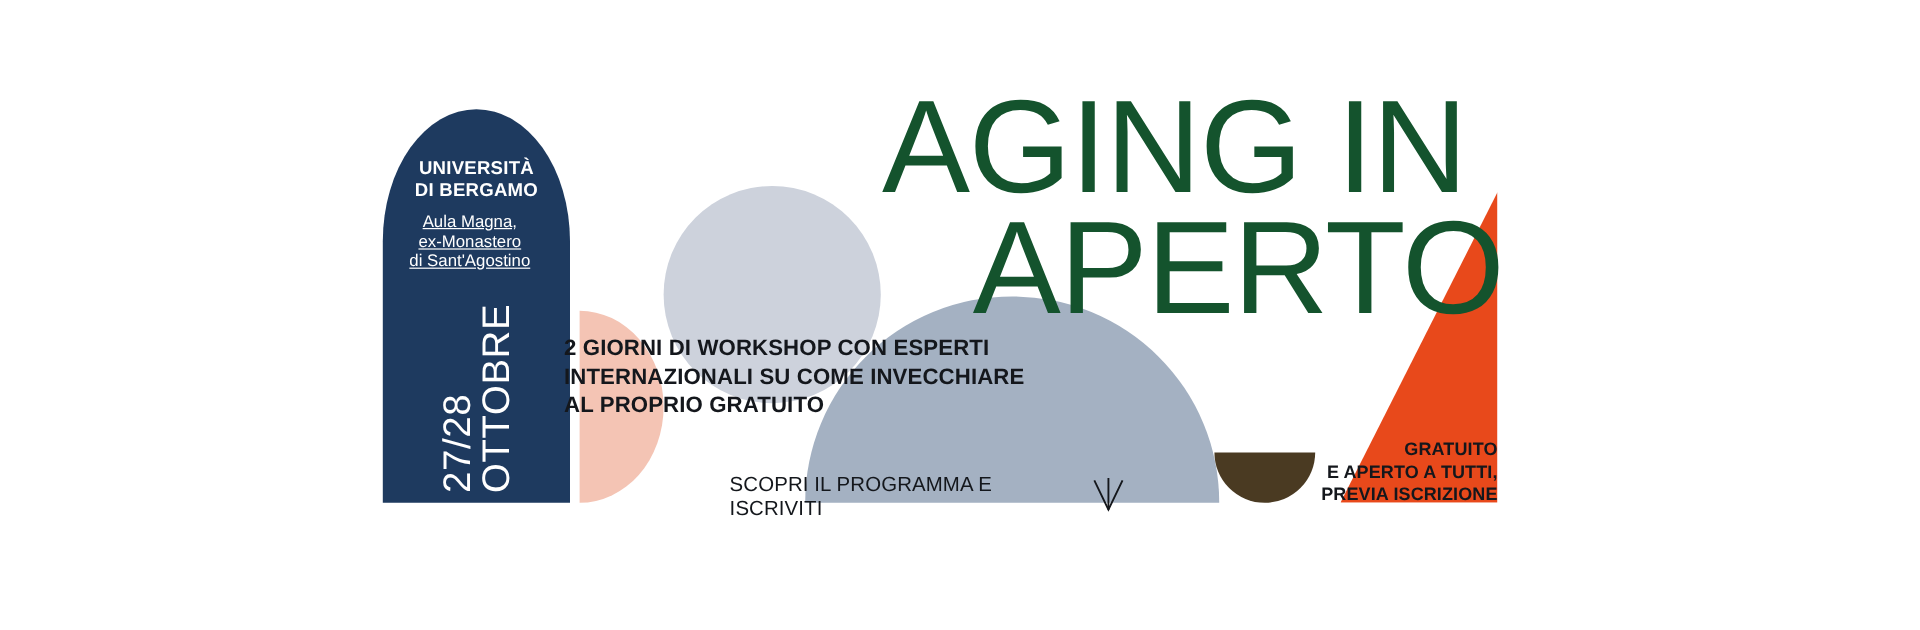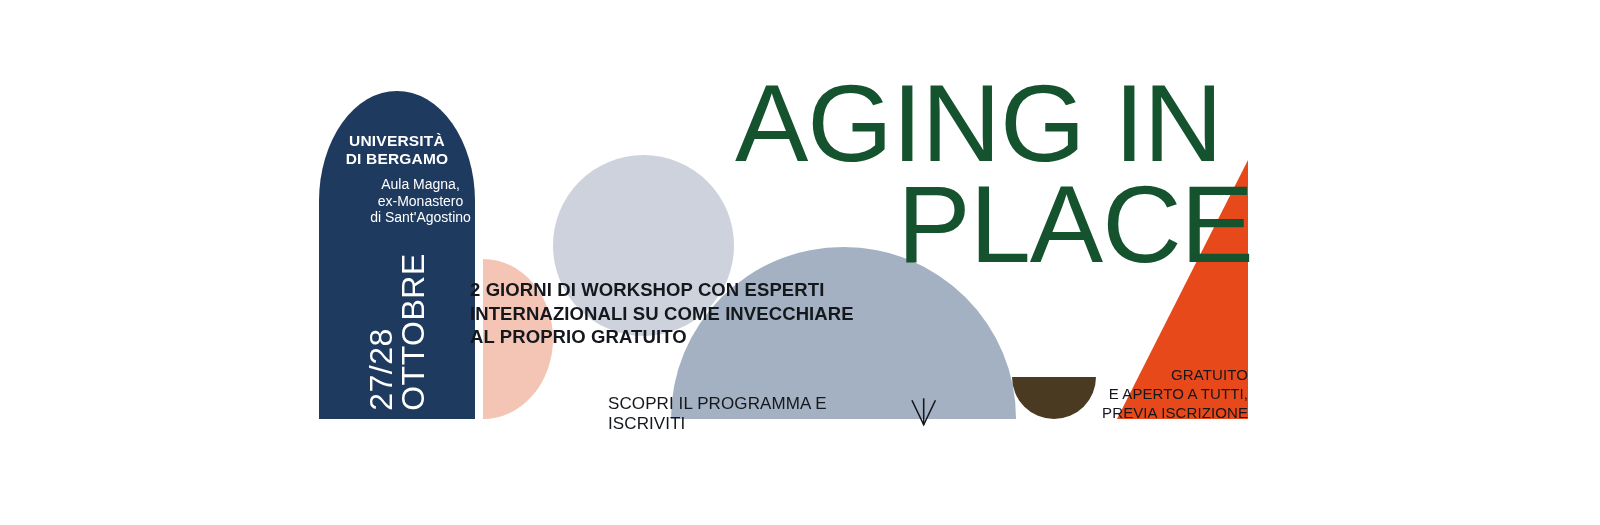--- a/index.html
+++ b/index.html
@@ -90,28 +90,29 @@
     width: 156px;
     text-align: center;
     color: #ffffff;
     font-size: 15.5px;
     font-weight: bold;
     line-height: 1.14;
     letter-spacing: 0.2px;
   }
   .venue {
     position: absolute;
-    left: 332px;
+    left: 303px;
     top: 176px;
     width: 177px;
     text-align: center;
     color: #ffffff;
     font-size: 14px;
     font-weight: normal;
     line-height: 1.18;
+    text-decoration: underline;
   }
   .date-rot-wrap {
     position: absolute;
     left: 319px;
     top: 245px;
     width: 156px;
     height: 174px;
   }
   .date-rot {
     position: absolute;
@@ -181,21 +182,21 @@
 
   
   .free-note {
     position: absolute;
     left: 1048px;
     top: 366px;
     width: 200px;
     text-align: right;
     color: #14171c;
     font-size: 15px;
-    font-weight: normal;
+    font-weight: bold;
     line-height: 1.25;
     letter-spacing: 0.1px;
   }
   .free-note .fn-line { display: block; }
 </style>
 </head>
 <body>
 
 <div id="poster">
 
@@ -219,21 +220,21 @@
 
   <div class="date-rot-wrap">
     <div class="date-rot">
       <span class="date-line">27/28</span>
       <span class="date-line">OTTOBRE</span>
     </div>
   </div>
 
   <div class="title">
     <span class="t-line-1">AGING IN</span>
-    <span class="t-line-2">PLACE</span>
+    <span class="t-line-2">APERTO</span>
   </div>
 
   <div class="body-copy">
     <span>2 GIORNI DI WORKSHOP CON ESPERTI</span><br>
     <span>INTERNAZIONALI SU COME INVECCHIARE</span><br>
     <span>AL PROPRIO GRATUITO</span>
   </div>
 
   <div class="cta">
     <span>SCOPRI IL PROGRAMMA E ISCRIVITI</span>

